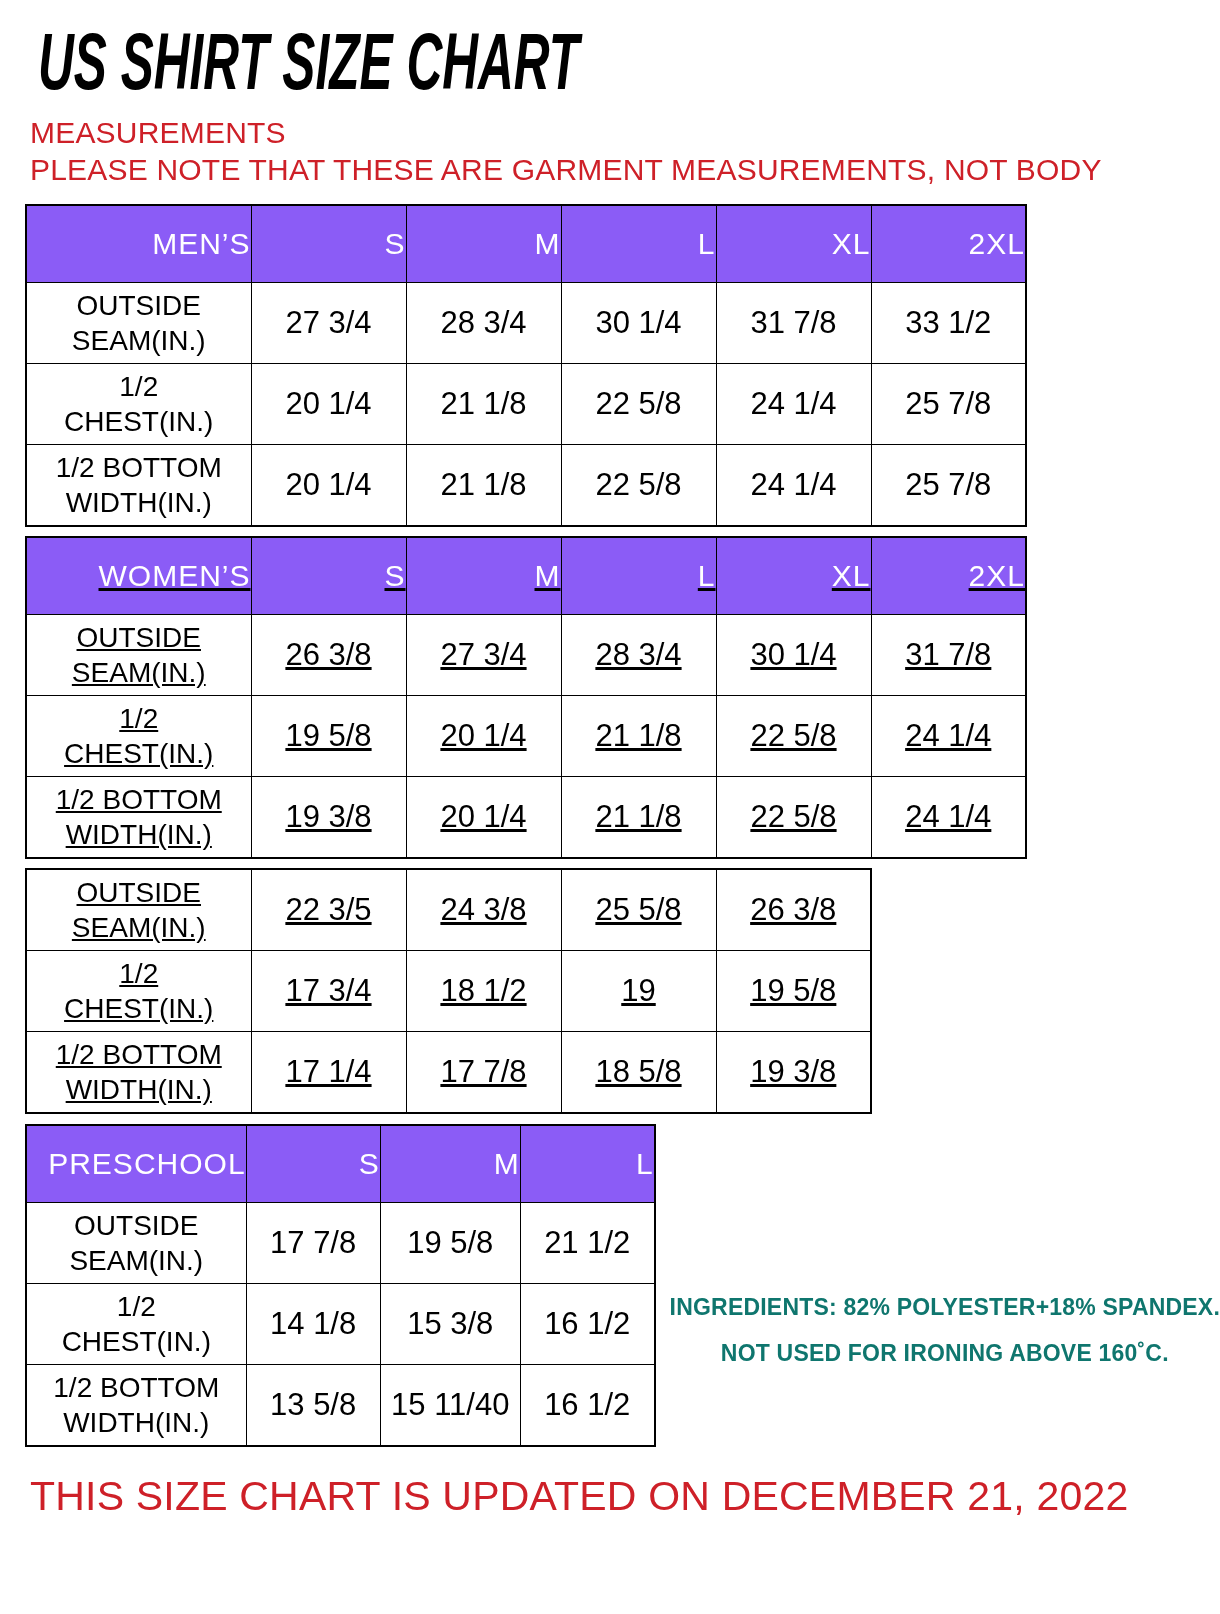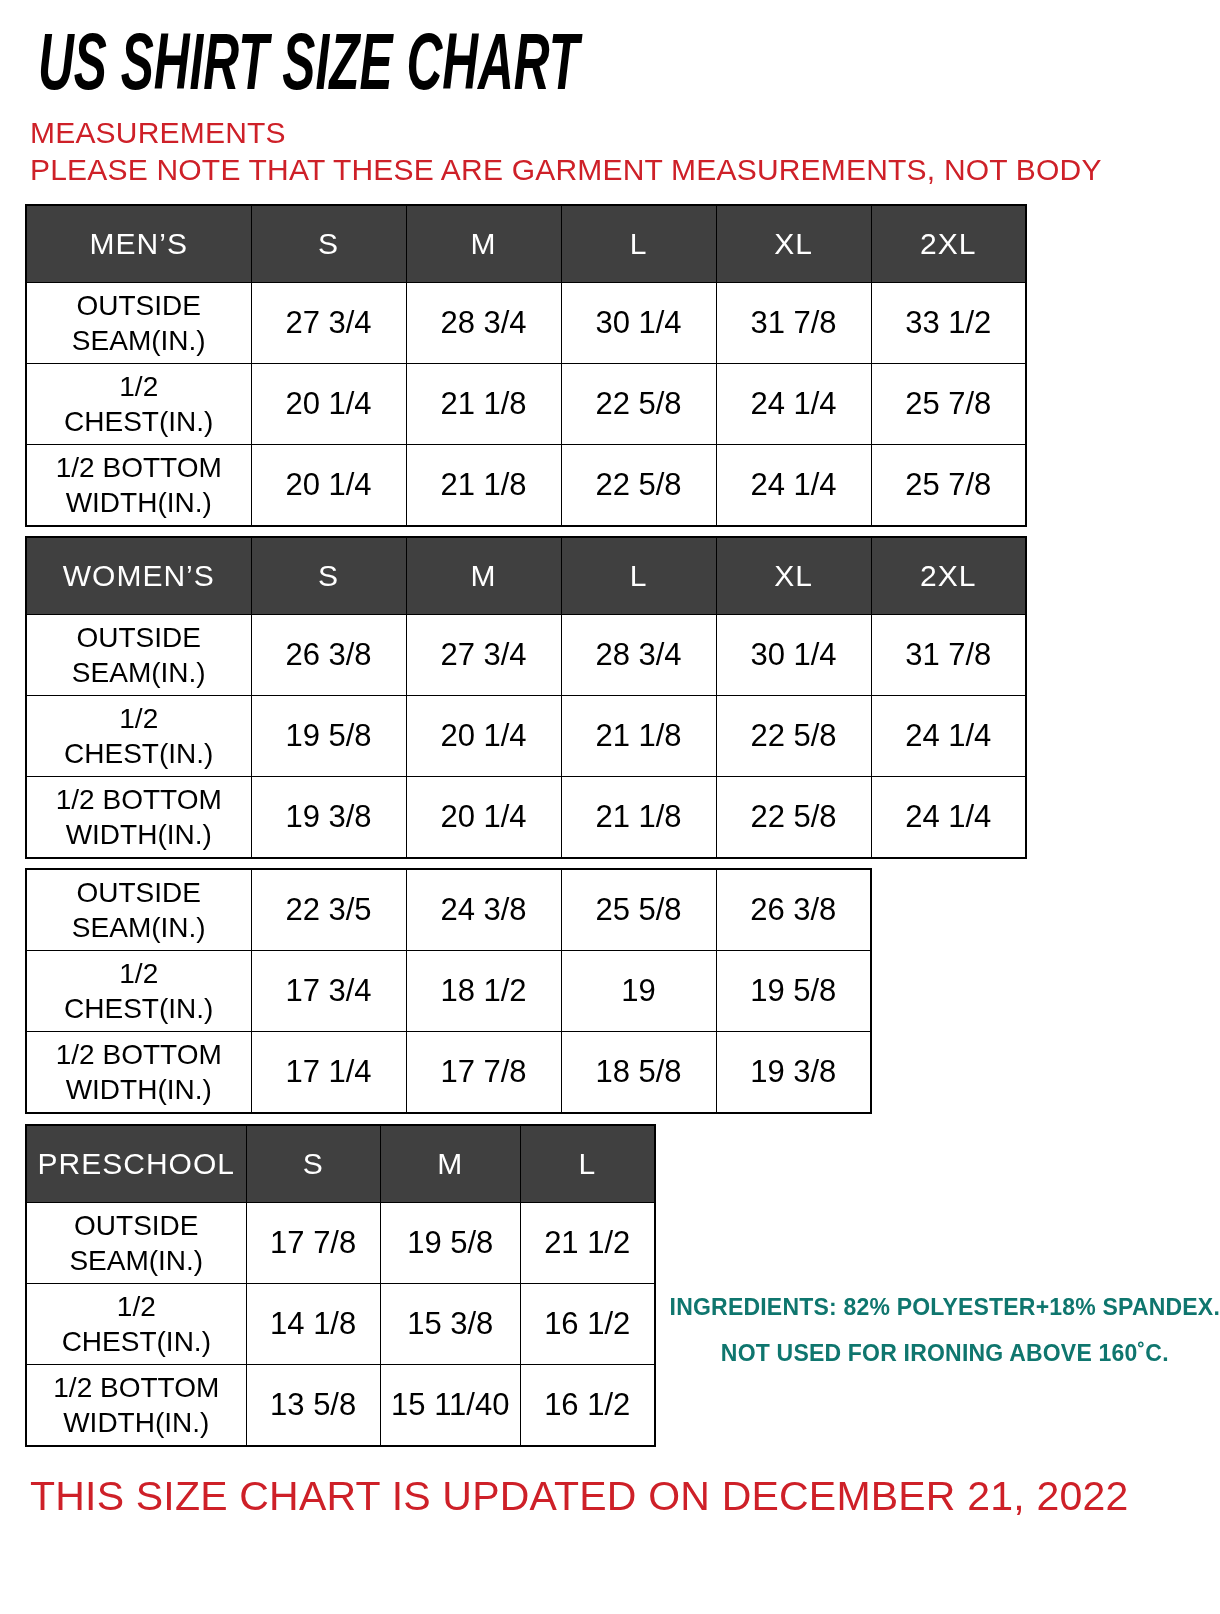--- a/index.html
+++ b/index.html
@@ -52,39 +52,40 @@
   table.size-table col.c-label { width: 225px; }
   table.size-table col.c-data  { width: 155px; }
   table.size-table th,
   table.size-table td {
     border: 1px solid #000000;
     text-align: center;
     vertical-align: middle;
     padding: 0;
   }
   table.size-table th {
-    background: #404040;
+    background: #8b5cf6;
     color: #ffffff;
     font-weight: normal;
     font-size: 30px;
     height: 76px;
     letter-spacing: 1px;
+    text-align: right;
   }
   table.size-table td {
     height: 80px;
     font-size: 31px;
     background: #ffffff;
   }
   table.size-table td.lbl {
     font-size: 28px;
     line-height: 1.25;
     padding: 0 18px;
   }
   .tbl-gap-sm { margin-top: 16px; }
-  .tbl-gap    { margin-top: 9px;  }
+  .tbl-gap    { margin-top: 9px; text-decoration: underline;  }
   
   .preschool-row {
     display: flex;
     align-items: flex-start;
     margin-top: 10px;
   }
   .ingredients {
     margin: 160px 0 0 14px;
     color: #0f766e;
     font-weight: bold;

